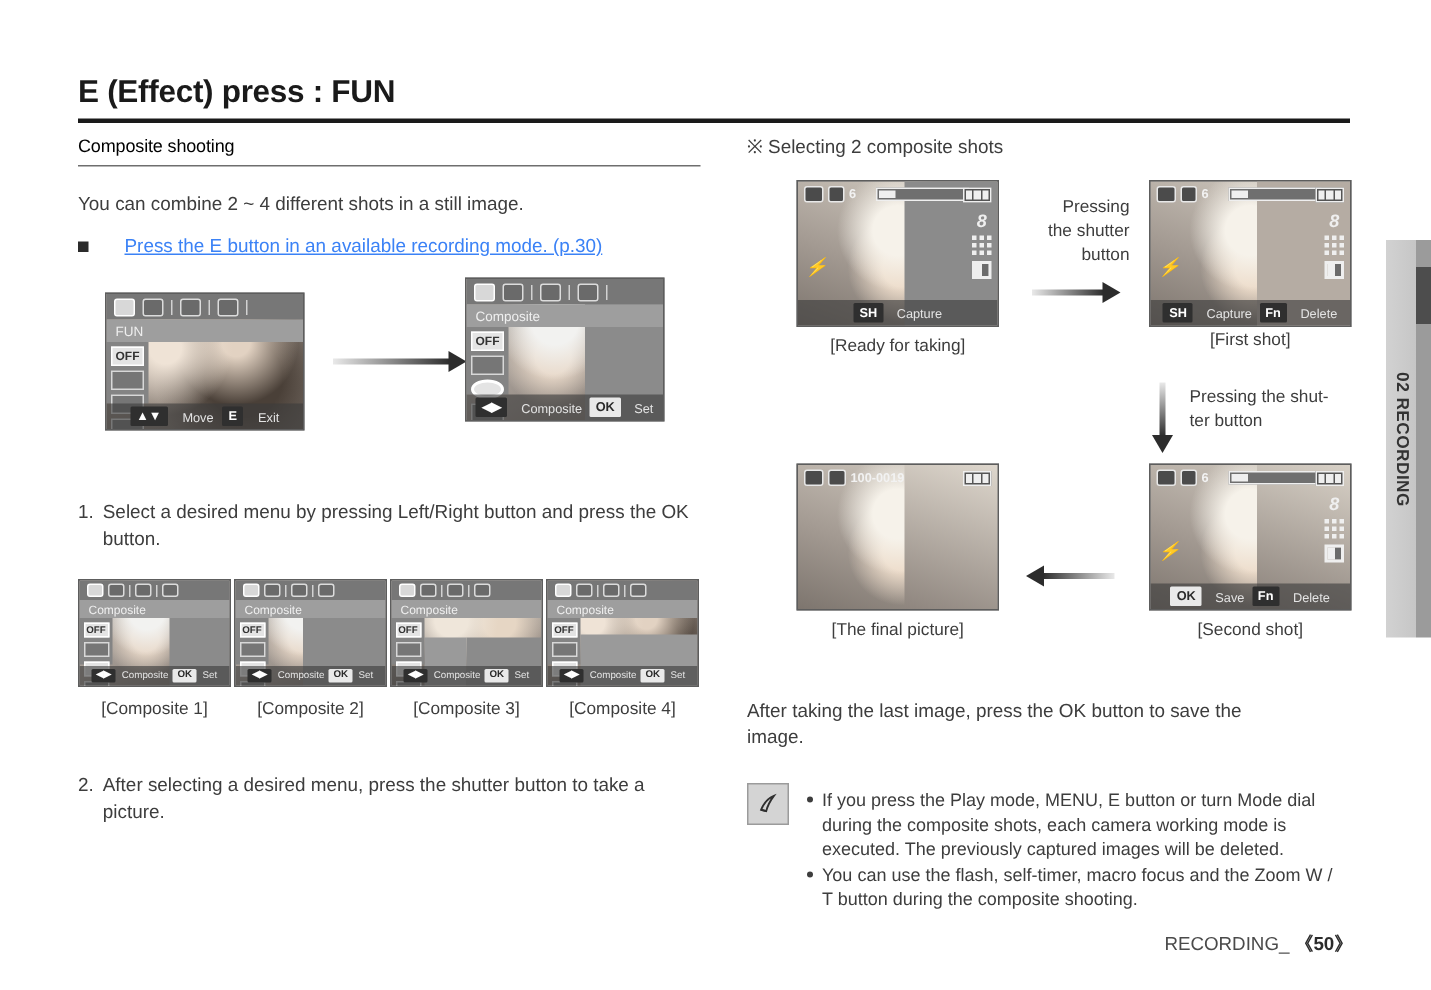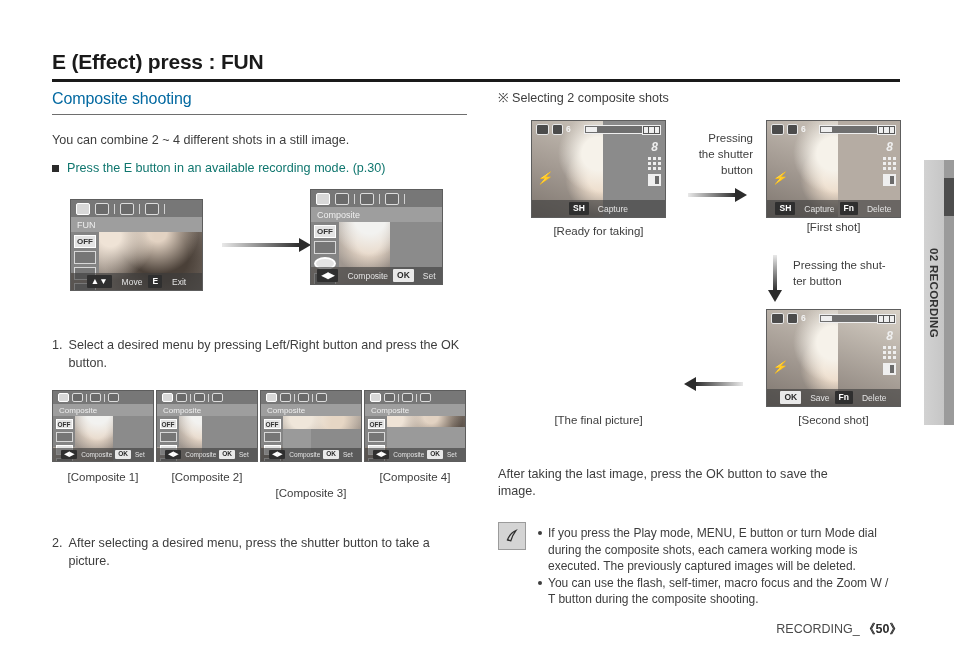--- a/index.html
+++ b/index.html
@@ -14,25 +14,25 @@
   .title{
     position:absolute;left:52px;top:50px;width:848px;
     font-size:21px;font-weight:bold;color:#1a1a1a;letter-spacing:-.2px;
   }
   .title-rule{position:absolute;left:52px;top:79px;width:848px;height:3px;background:#1a1a1a;}
 
   
   .col-left{position:absolute;left:52px;top:90px;width:415px;}
   .col-right{position:absolute;left:498px;top:90px;width:400px;}
 
-  .subhead{font-size:16px;color:#0369a1;letter-spacing:-.1px;}
+  .subhead{font-size:12px;color:#000000;letter-spacing:-.1px;}
   .subhead-rule{width:415px;height:1px;background:#6e6e6e;margin-top:6px;}
 
   .body-txt{font-size:12.6px;line-height:17px;color:#3d3d3d;}
-  .bullet-sq{font-size:12.6px;line-height:17px;color:#0f766e;display:flex;gap:8px;}
+  .bullet-sq{font-size:12.6px;line-height:17px;color:#3b82f6;display:flex;gap:24px;text-decoration:underline;}
   .sq{display:inline-block;width:7px;height:7px;background:#2b2b2b;margin-top:5px;flex:none;}
 
   .num-item{display:flex;gap:6px;font-size:12.6px;line-height:17.5px;color:#3d3d3d;}
   .num-item .n{flex:none;}
 
   
   .lcd{position:relative;background:#8f8f8f;overflow:hidden;
        border:1px solid #5d5d5d;box-sizing:border-box;}
   .lcd .photo{position:absolute;inset:0;}
   
@@ -293,21 +293,21 @@
             <div class="lc-item on" style="width:17px;height:10px;"></div>
             <div class="lc-item" style="width:17px;height:10px;"></div>
           </div>
           <div class="lcd-bottom" style="height:13px;justify-content:center;gap:3px;">
             <span class="key" style="font-size:6.5px;padding:1px 3px;">◀▶</span>
             <span class="keytxt" style="font-size:6.5px;margin-left:1px;">Composite</span>
             <span class="key key-lite" style="font-size:6.5px;padding:1px 3px;">OK</span>
             <span class="keytxt" style="font-size:6.5px;margin-left:1px;">Set</span>
           </div>
         </div>
-        <div class="cap" style="margin-top:25px;">[Composite 3]</div>
+        <div class="cap" style="margin-top:9px;">[Composite 3]</div>
       </div>
 
       <div>
         <div class="lcd" style="width:102px;height:72px;">
           <div class="photo ph-a"></div>
           <div class="blank-pane" style="left:22px;right:0;top:36px;background:#9a9a9a;"></div>
           <div class="tabbar" style="height:13px;gap:3px;">
             <span class="tab-ico sel" style="width:11px;height:9px;"></span>
             <span class="tab-ico" style="width:11px;height:9px;"></span>
             <span class="tab-sep" style="height:8px;"></span>
@@ -436,20 +436,34 @@
     <div style="position:relative;height:48px;">
       <div class="arrow-d" style="position:absolute;left:275px;top:0;height:36px;"></div>
       <div style="position:absolute;left:295px;top:2px;width:110px;font-size:11.5px;line-height:16px;color:#3d3d3d;">
         <div>Pressing the shut-</div>
         <div>ter button</div>
       </div>
     </div>
 
     <div style="position:relative;height:135px;margin-top:6px;">
 
+      <div class="lcd" style="position:absolute;left:33px;top:0;width:135px;height:98px;">
+        <div class="photo ph-c"></div>
+        <div class="blank-pane" style="right:0;width:62px;background:linear-gradient(200deg,#ded7cd,#8e857e);"></div>
+        <div class="osd-chip" style="left:4px;top:3px;">
+          <span class="osd-ico"></span>
+          <span class="osd-ico" style="width:12px;"></span>
+          <span class="osd-num">100-0019</span>
+        </div>
+        <div class="batt" style="right:4px;top:4px;">
+            <i></i>
+            <i></i>
+            <i></i>
+          </div>
+      </div>
       <div class="cap" style="position:absolute;left:33px;top:105px;width:135px;">[The final picture]</div>
 
       <div class="arrow-l" style="position:absolute;left:197px;top:73px;width:48px;"></div>
 
       <div class="lcd" style="position:absolute;left:268px;top:0;width:135px;height:98px;">
         <div class="photo ph-c"></div>
         <div class="blank-pane" style="right:0;width:62px;background:linear-gradient(200deg,#d8d1c7,#8a817a);"></div>
         <div class="osd-chip" style="left:4px;top:3px;">
           <span class="osd-ico"></span>
           <span class="osd-ico" style="width:11px;"></span>

